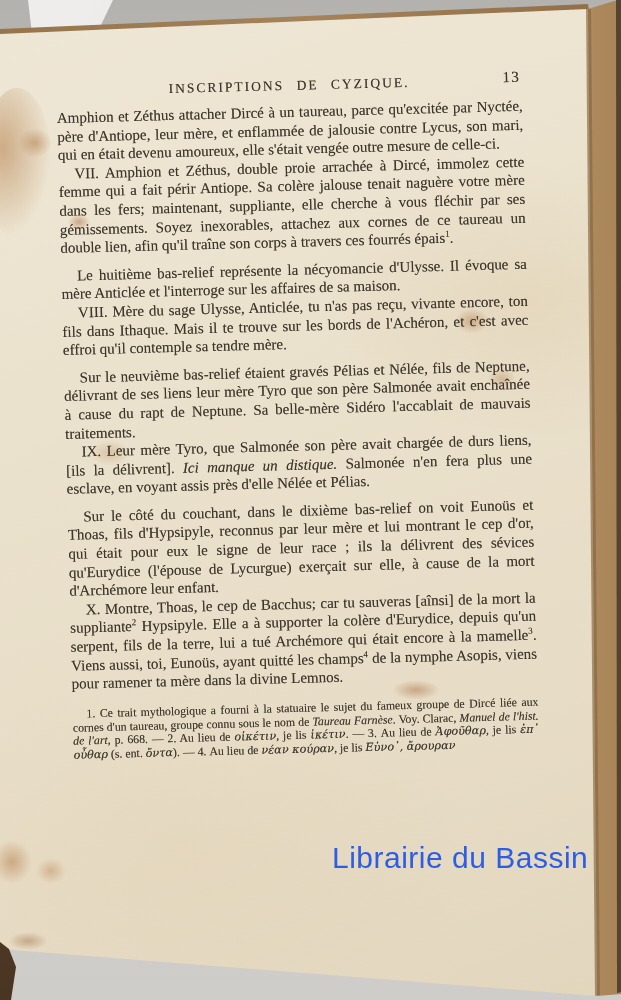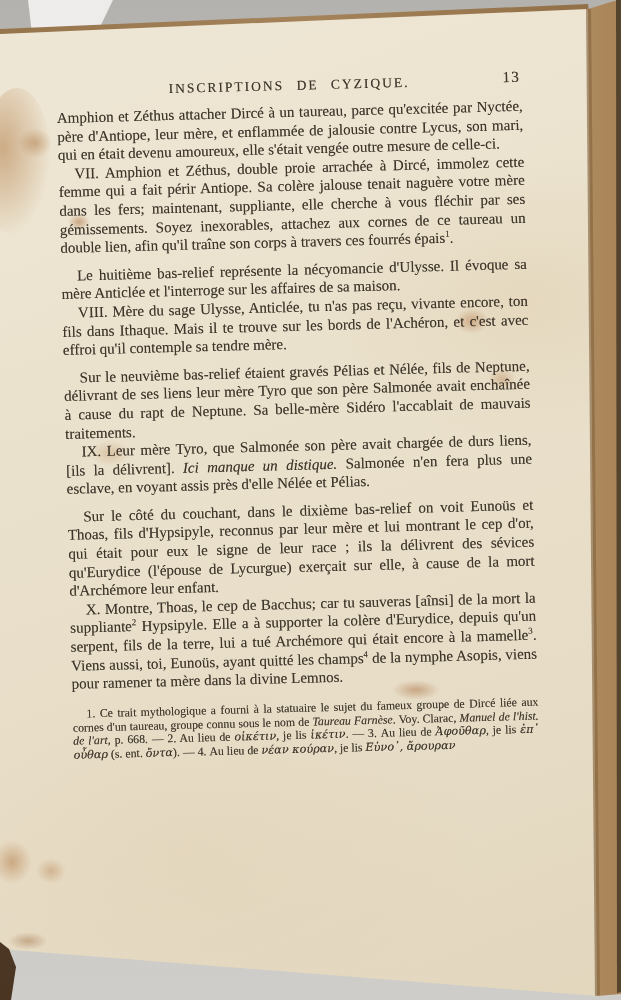--- a/index.html
+++ b/index.html
@@ -131,13 +131,14 @@
         <p class="indent gap"><span>Le huitième bas-relief représente la nécyomancie d'Ulysse. Il évoque sa mère Anticlée et l'interroge sur les affaires de sa maison.</span></p>
         <p class="indent "><span>VIII. Mère du sage Ulysse, Anticlée, tu n'as pas reçu, vivante encore, ton fils dans Ithaque. Mais il te trouve sur les bords de l'Achéron, et c'est avec effroi qu'il contemple sa tendre mère.</span></p>
         <p class="indent gap"><span>Sur le neuvième bas-relief étaient gravés Pélias et Nélée, fils de Neptune, délivrant de ses liens leur mère Tyro que son père Salmonée avait enchaînée à cause du rapt de Neptune. Sa belle-mère Sidéro l'accablait de mauvais traitements.</span></p>
         <p class="indent "><span>IX. Leur mère Tyro, que Salmonée son père avait chargée de durs liens, [ils la délivrent]. </span><span class="it">Ici manque un distique.</span><span> Salmonée n'en fera plus une esclave, en voyant assis près d'elle Nélée et Pélias.</span></p>
         <p class="indent gap"><span>Sur le côté du couchant, dans le dixième bas-relief on voit Eunoüs et Thoas, fils d'Hypsipyle, reconnus par leur mère et lui montrant le cep d'or, qui était pour eux le signe de leur race ; ils la délivrent des sévices qu'Eurydice (l'épouse de Lycurgue) exerçait sur elle, à cause de la mort d'Archémore leur enfant.</span></p>
         <p class="indent "><span>X. Montre, Thoas, le cep de Bacchus; car tu sauveras [aînsi] de la mort la suppliante</span><sup>2</sup><span> Hypsipyle. Elle a à supporter la colère d'Eurydice, depuis qu'un serpent, fils de la terre, lui a tué Archémore qui était encore à la mamelle</span><sup>3</sup><span>. Viens aussi, toi, Eunoüs, ayant quitté les champs</span><sup>4</sup><span> de la nymphe Asopis, viens pour ramener ta mère dans la divine Lemnos.</span></p>
       </div>
     <div class="footnote" id="footnote"><span>1. Ce trait mythologique a fourni à la statuaire le sujet du fameux groupe de Dircé liée aux cornes d'un taureau, groupe connu sous le nom de </span><span class="it">Taureau Farnèse</span><span>. Voy. Clarac, </span><span class="it">Manuel de l'hist. de l'art</span><span>, p. 668. — 2. Au lieu de </span><span class="greek">οἰκέτιν</span><span>, je lis </span><span class="greek">ἱκέτιν</span><span>. — 3. Au lieu de </span><span class="greek">Ἀφοῦθαρ</span><span>, je lis </span><span class="greek">ἐπ᾽ οὖθαρ</span><span> (s. ent. </span><span class="greek">ὄντα</span><span>). — 4. Au lieu de </span><span class="greek">νέαν κούραν</span><span>, je lis </span><span class="greek">Εὐνο᾽, ἄρουραν</span></div>
   </div>
 
+  <div class="watermark" style="color: rgb(36, 87, 230);">Librairie du Bassin</div>
 </div>
 
 </body></html>

